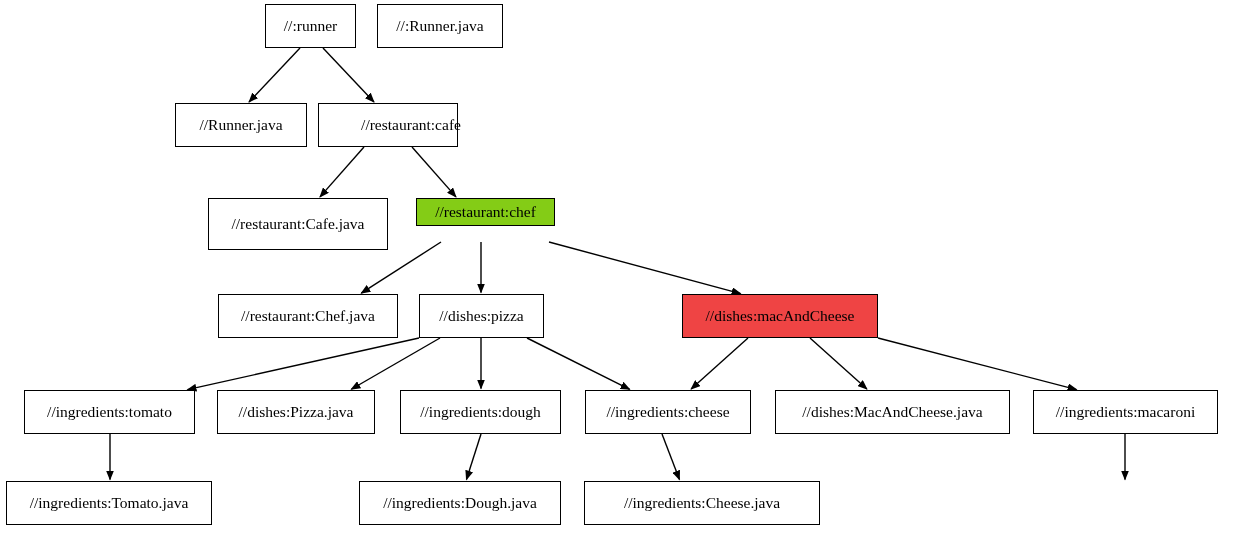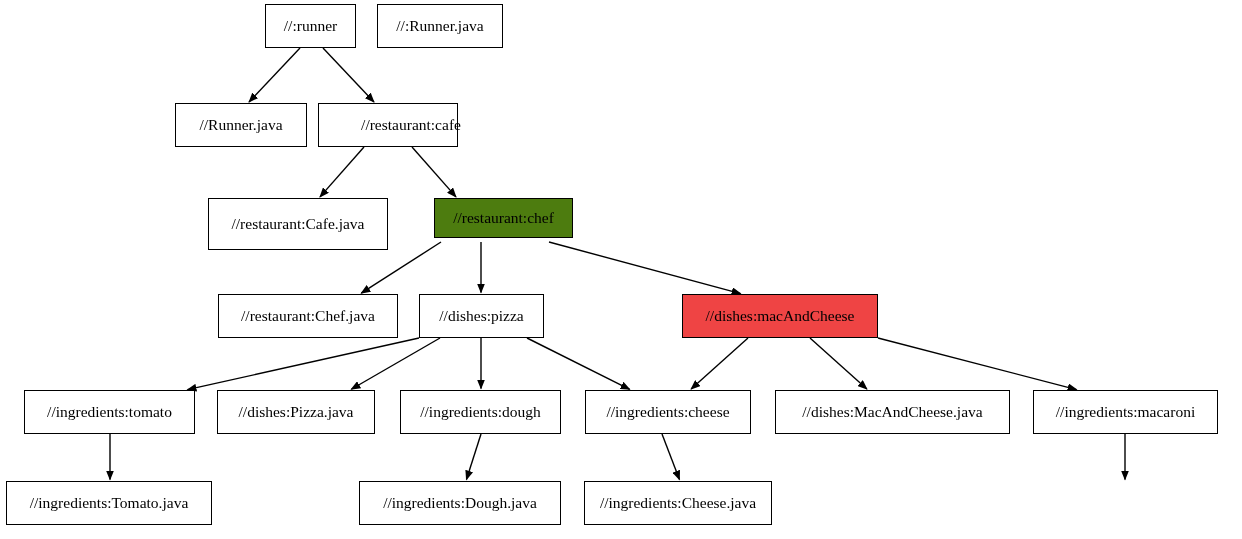--- a/index.html
+++ b/index.html
@@ -88,21 +88,21 @@
       </div>
       <div class="node" style="left: 175px; top: 103px; width: 132px; height: 44px; border-color: rgb(0, 0, 0); background: rgb(255, 255, 255); color: rgb(0, 0, 0);">
         <span class="node-label">//Runner.java</span>
       </div>
       <div class="node" style="left: 318px; top: 103px; width: 140px; height: 44px; border-color: rgb(0, 0, 0); background: rgb(255, 255, 255); color: rgb(0, 0, 0); padding-left: 46px;">
         <span class="node-label">//restaurant:cafe</span>
       </div>
       <div class="node" style="left: 208px; top: 198px; width: 180px; height: 52px; border-color: rgb(0, 0, 0); background: rgb(255, 255, 255); color: rgb(0, 0, 0);">
         <span class="node-label">//restaurant:Cafe.java</span>
       </div>
-      <div class="node" style="left: 434px; top: 198px; width: 139px; height: 40px; border-color: rgb(0, 0, 0); background: #4d7c0f; color: rgb(0, 0, 0);">
+      <div class="node" style="left: 416px; top: 198px; width: 139px; height: 28px; border-color: rgb(0, 0, 0); background: #84cc16; color: rgb(0, 0, 0);">
         <span class="node-label">//restaurant:chef</span>
       </div>
       <div class="node" style="left: 218px; top: 294px; width: 180px; height: 44px; border-color: rgb(0, 0, 0); background: rgb(255, 255, 255); color: rgb(0, 0, 0);">
         <span class="node-label">//restaurant:Chef.java</span>
       </div>
       <div class="node" style="left: 419px; top: 294px; width: 125px; height: 44px; border-color: rgb(0, 0, 0); background: rgb(255, 255, 255); color: rgb(0, 0, 0);">
         <span class="node-label">//dishes:pizza</span>
       </div>
       <div class="node" style="left: 682px; top: 294px; width: 196px; height: 44px; border-color: rgb(0, 0, 0); background: #ef4444; color: rgb(0, 0, 0);">
         <span class="node-label">//dishes:macAndCheese</span>
@@ -124,17 +124,17 @@
       </div>
       <div class="node" style="left: 1033px; top: 390px; width: 185px; height: 44px; border-color: rgb(0, 0, 0); background: rgb(255, 255, 255); color: rgb(0, 0, 0);">
         <span class="node-label">//ingredients:macaroni</span>
       </div>
       <div class="node" style="left: 6px; top: 481px; width: 206px; height: 44px; border-color: rgb(0, 0, 0); background: rgb(255, 255, 255); color: rgb(0, 0, 0);">
         <span class="node-label">//ingredients:Tomato.java</span>
       </div>
       <div class="node" style="left: 359px; top: 481px; width: 202px; height: 44px; border-color: rgb(0, 0, 0); background: rgb(255, 255, 255); color: rgb(0, 0, 0);">
         <span class="node-label">//ingredients:Dough.java</span>
       </div>
-      <div class="node" style="left: 584px; top: 481px; width: 188px; height: 44px; border-color: rgb(0, 0, 0); background: rgb(255, 255, 255); color: rgb(0, 0, 0); font-family: Liberation Serif, serif;">
+      <div class="node" style="left: 584px; top: 481px; width: 236px; height: 44px; border-color: rgb(0, 0, 0); background: rgb(255, 255, 255); color: rgb(0, 0, 0); font-family: Liberation Serif, serif;">
         <span class="node-label">//ingredients:Cheese.java</span>
       </div>
     </div>
 </div>
 
 </body></html>

